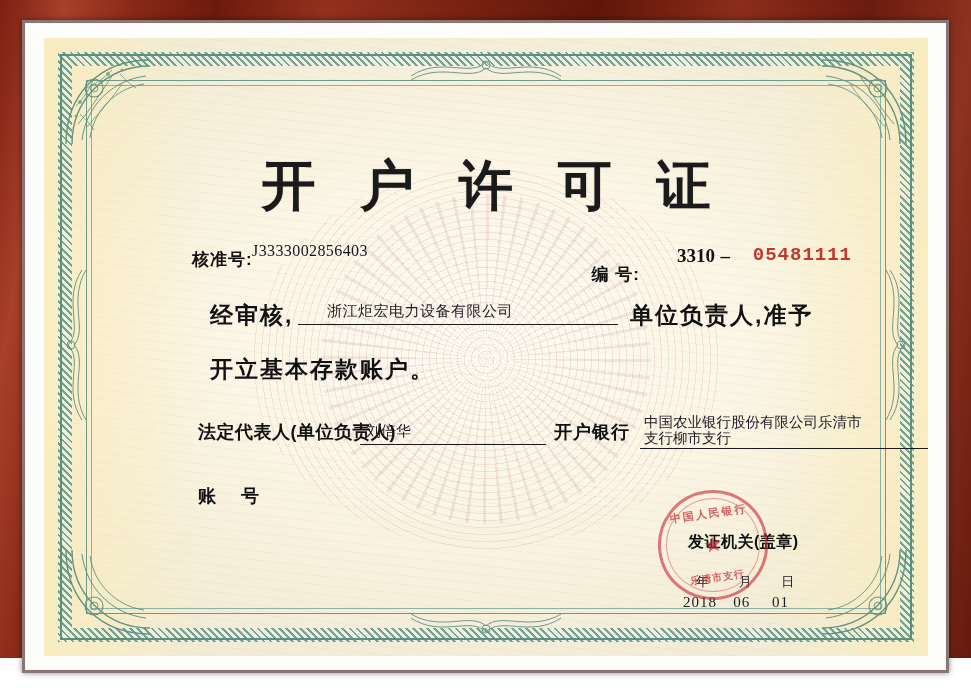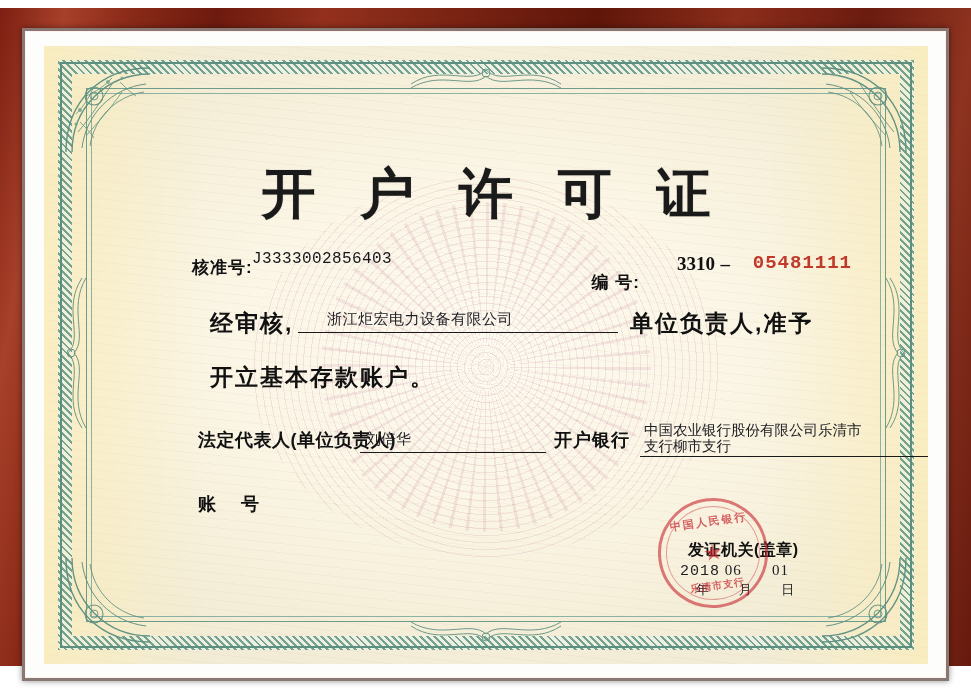--- a/index.html
+++ b/index.html
@@ -10,21 +10,21 @@
   body {
     width: 971px;
     height: 693px;
     font-family: "Liberation Sans", sans-serif;
     overflow: hidden;
   }
 
   
   .frame {
     position: absolute;
-    left: 0; top: 8px;
+    left: 0; top: 0;
     width: 971px;
     height: 658px;
     box-sizing: border-box;
     background:
       linear-gradient(100deg,
         #7c1f12 0%,
         #a8402a 6%,
         #8a2a18 12%,
         #6d1a0e 20%,
         #93301d 30%,
@@ -207,21 +207,21 @@
   
   .approval-label {
     left: 90px; top: 156px;
     font-size: 17px;
     font-weight: 700;
     letter-spacing: 1px;
     color: #111;
   }
   .approval-value {
     left: 150px; top: 150px;
-    font-family: Liberation Mono, monospace;
+    font-family: Liberation Serif, serif;
     font-size: 16px;
     color: #15151c;
     letter-spacing: 0.4px;
   }
   .serial-label {
     right: 230px; top: 156px;
     font-size: 17px;
     font-weight: 700;
     letter-spacing: 1px;
     color: #111;
@@ -357,22 +357,22 @@
     font-weight: 700;
     letter-spacing: 0.5px;
   }
   .date-row {
     left: 578px; top: 462px;
     font-family: "Liberation Serif", serif;
     font-size: 15px;
     letter-spacing: 1px;
     color: #1d1d22;
   }
-  .date-row .d-y { display: inline-block; width: 40px; text-align: left; font-family: Liberation Mono, monospace; }
-  .date-row .d-m { display: inline-block; width: 34px; text-align: left; }
+  .date-row .d-y { display: inline-block; width: 40px; text-align: center; }
+  .date-row .d-m { display: inline-block; width: 34px; text-align: center; margin-top: 40px; }
   .date-row .d-d { display: inline-block; width: 34px; text-align: center; }
   .date-units {
     left: 582px; top: 481px;
     font-size: 13px;
     letter-spacing: 1px;
     color: #1d1d22;
   }
   .date-units .u { display: inline-block; width: 38px; text-align: center; }
 
   

